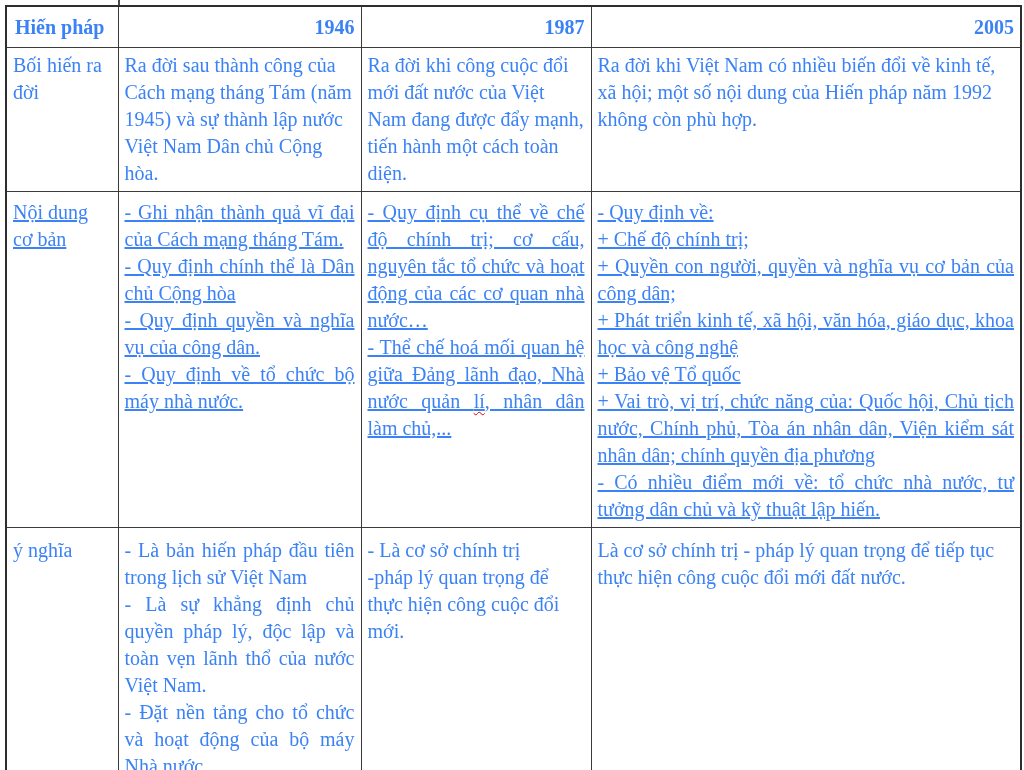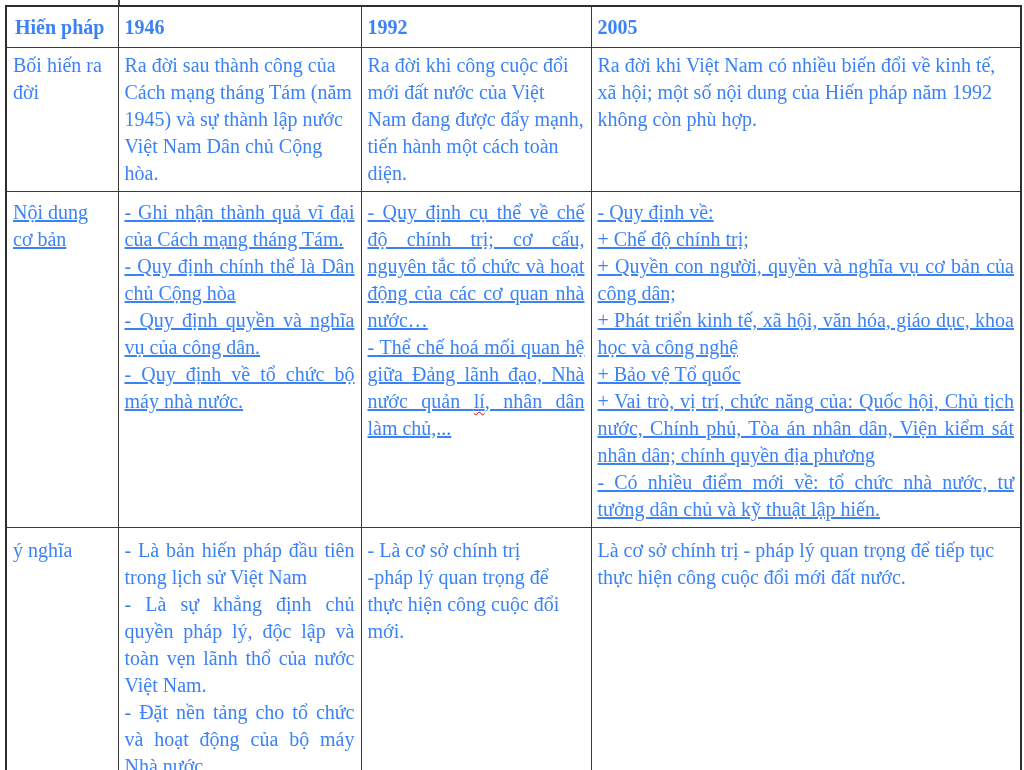--- a/index.html
+++ b/index.html
@@ -26,21 +26,21 @@
     border: 1.5px solid #3a3a3a;
     vertical-align: top;
     color: #3b82f6;
     font-size: 20px;
     line-height: 27px;
     padding: 4px 6px;
     overflow: hidden;
   }
   .doc-table th {
     font-weight: bold;
-    text-align: left;
+    text-align: right;
     vertical-align: middle;
     height: 36px;
     padding: 2px 6px;
   }
   .doc-table th.corner {
     text-align: left;
     padding-left: 8px;
   }
   tr.row-boicanh  { height: 139px; }
   tr.row-noidung  { height: 323px; }
@@ -75,21 +75,21 @@
     <colgroup>
       <col style="width:112px">
       <col style="width:243px">
       <col style="width:230px">
       <col style="width:430px">
     </colgroup>
     <tbody>
         <tr>
       <th class="corner">Hiến pháp</th>
       <th>1946</th>
-      <th>1992</th>
+      <th>1987</th>
       <th>2005</th>
     </tr>
 
     <tr class="row-boicanh">
       <td class="label-cell">Bối hiến ra đời</td>
       <td class="pre">Ra đời sau thành công của Cách mạng tháng Tám (năm 1945) và sự thành lập nước Việt Nam Dân chủ Cộng hòa.</td>
       <td class="pre">Ra đời khi công cuộc đổi mới đất nước của Việt Nam đang được đẩy mạnh, tiến hành một cách toàn diện.</td>
       <td class="pre">Ra đời khi Việt Nam có nhiều biến đổi về kinh tế, xã hội; một số nội dung của Hiến pháp năm 1992 không còn phù hợp.</td>
     </tr>
 

